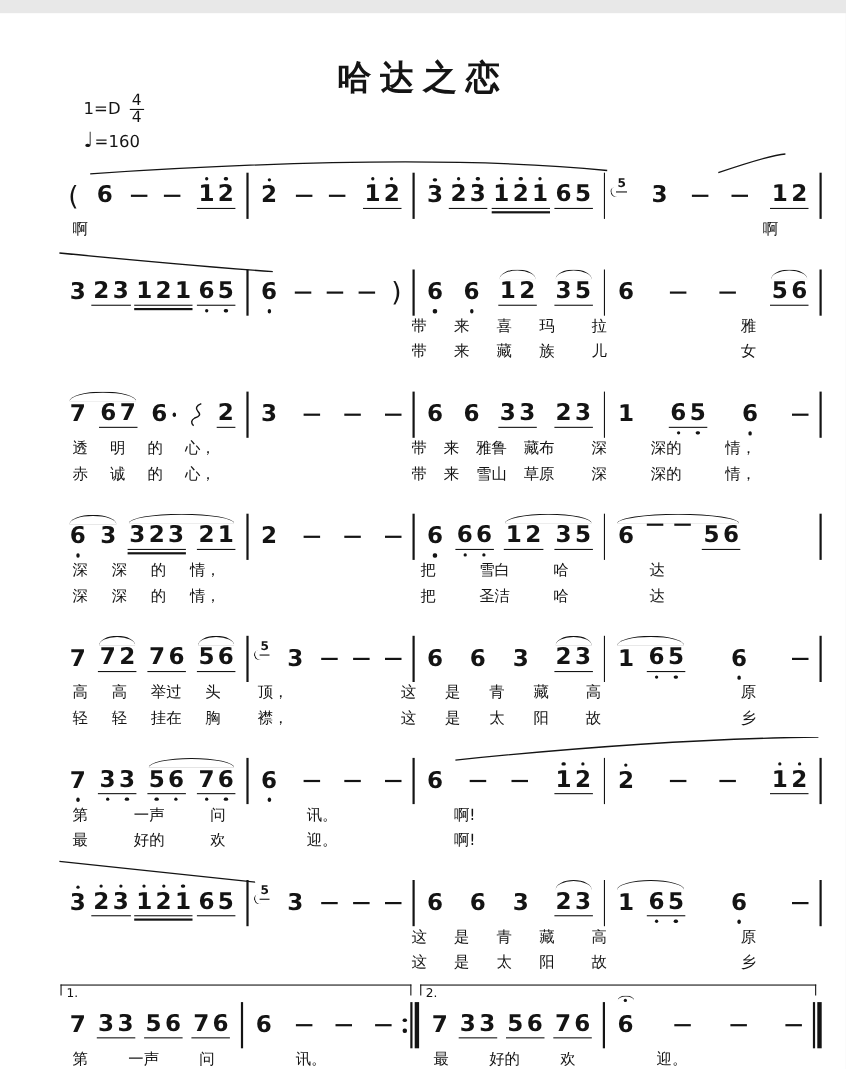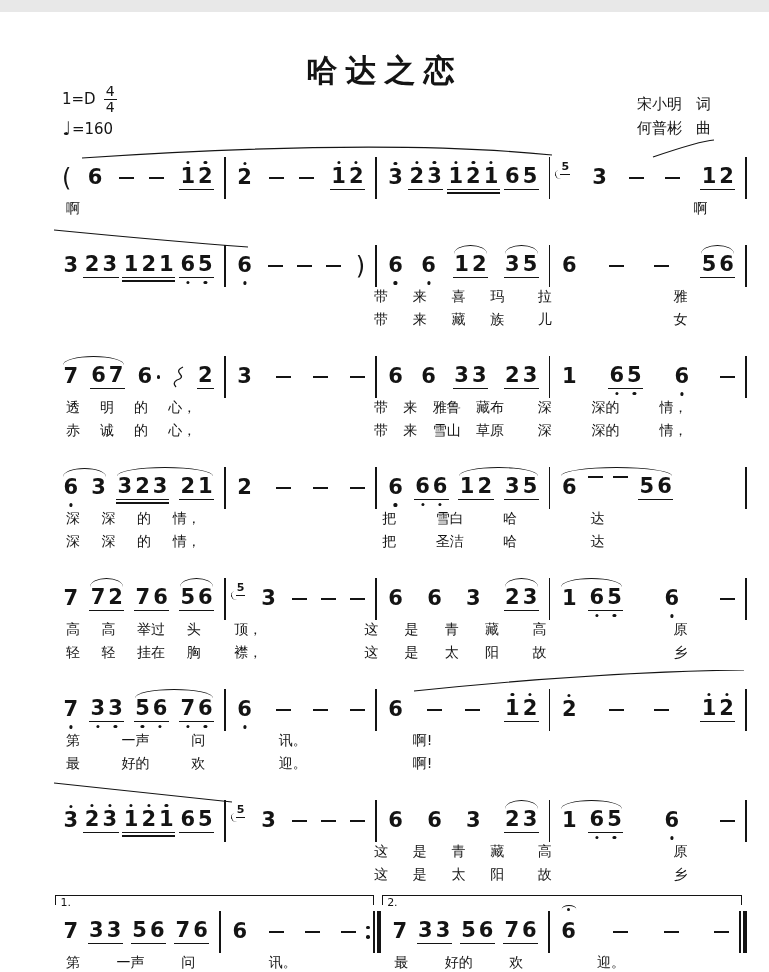--- a/index.html
+++ b/index.html
@@ -1,21 +1,21 @@
 <!DOCTYPE html>
 <html><head>
 <meta charset="utf-8">
 <style>
   html,body{margin:0;padding:0;background:#e8e8e8;}
   .page{position:relative;width:769px;height:972px;background:#ffffff;margin:12px auto;
         font-family:"DejaVu Sans",sans-serif;color:#141414;overflow:hidden;}
   
   .title{position:absolute;top:38px;left:0;width:100%;text-align:center;
          font-size:31px;font-weight:bold;letter-spacing:8px;}
-  .meta{position:absolute;top:72px;left:62px;font-size:15px;line-height:1.15;}
+  .meta{position:absolute;top:72px;left:76px;font-size:15px;line-height:1.15;}
   .keyrow{display:flex;align-items:center;gap:8px;}
   .frac{display:inline-flex;flex-direction:column;text-align:center;font-size:14px;line-height:1.05;}
   .frac .num{border-bottom:1.2px solid #141414;padding:0 2px;}
   .temporow{margin-top:4px;font-size:15px;display:flex;align-items:center;}
   .temporow .note{font-size:19px;margin-right:1px;}
   .credits{position:absolute;top:80px;right:58px;font-size:15px;line-height:1.6;text-align:left;}
   .credits .role{margin-left:14px;}
   
   .score{position:absolute;top:126px;left:52px;width:695px;}
   .system{position:relative;margin-bottom:7px;}
@@ -78,28 +78,20 @@
         <span class="num">4</span>
         <span>4</span>
       </span>
     </div>
     <div class="temporow">
       <span class="note">♩</span>
       <span>=160</span>
     </div>
   </div>
 
-  <div class="credits">
-    <div>
-      <span>宋小明</span><span class="role">词</span>
-    </div>
-    <div>
-      <span>何普彬</span><span class="role">曲</span>
-    </div>
-  </div>
 
   <div class="score" id="score">
       <div class="system">
         <div class="slurzone">
           <svg viewBox="0 0 695 22" preserveAspectRatio="none">
             <path d="M30,20 Q330,0 500,17" fill="none" stroke="#141414" stroke-width="1.2"></path>
             <path d="M601,19 Q648,3 662,2" fill="none" stroke="#141414" stroke-width="1.2"></path>
           </svg>
         </div>
         <div class="noterow">

